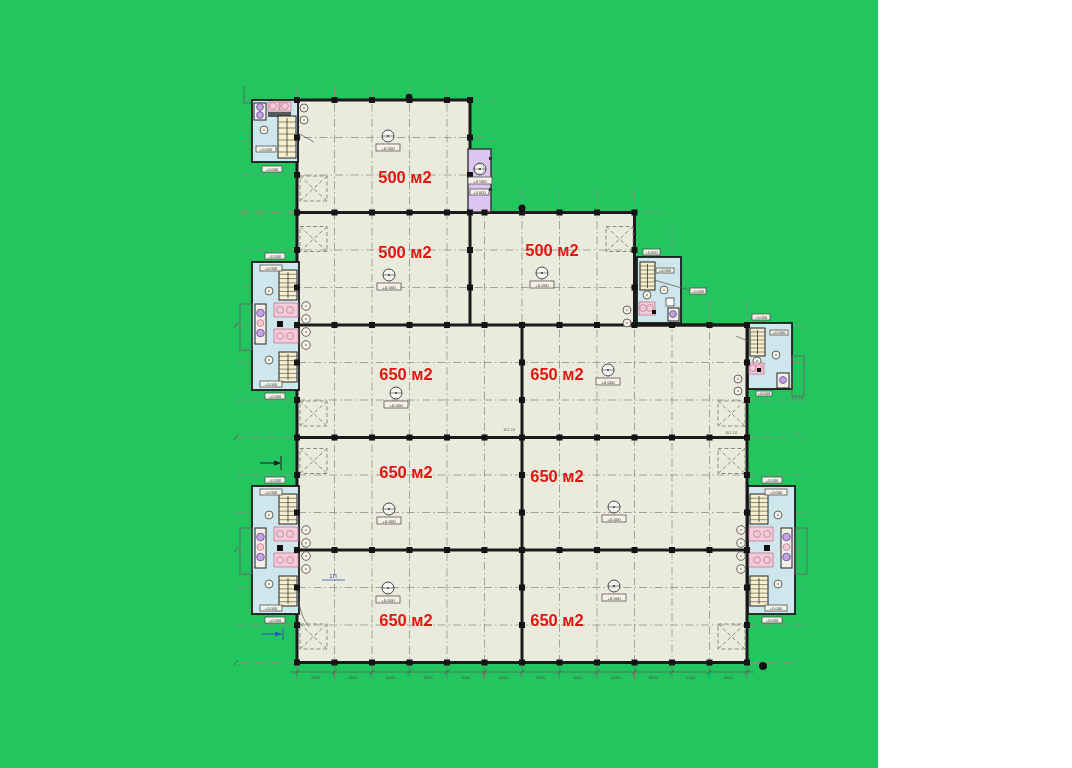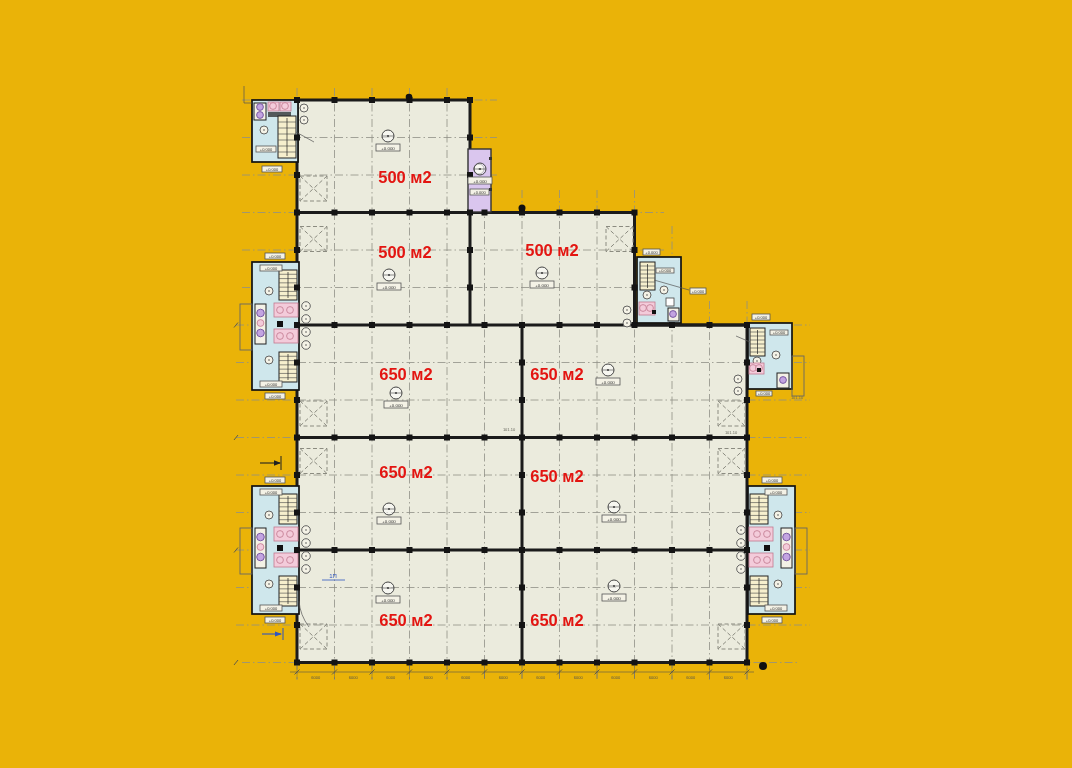--- a/index.html
+++ b/index.html
@@ -1,16 +1,16 @@
 <!DOCTYPE html>
 <html><head>
 <meta charset="utf-8">
 <style>
   html,body{margin:0;padding:0;background:#ffffff;}
-  #stage{position:relative;width:1072px;height:768px;background:#eab308;overflow:hidden;
+  #stage{position:relative;width:878px;height:768px;background:#22c55e;overflow:hidden;
          font-family:"Liberation Sans", sans-serif;}
   svg{position:absolute;left:0;top:0;}
   svg text{font-family:"Liberation Sans", sans-serif;}
   .thin{fill:none;stroke-width:0.8;stroke-dasharray:8 3 1.5 3;}
   .wall{fill:none;stroke-width:3;stroke-linecap:square;}
   .dbox{fill:none;stroke-width:1;stroke-dasharray:4 2.5;}
   .lead{fill:none;stroke:#555;stroke-width:0.7;}
   .boxlab{stroke-width:0.8;}
 </style>
 </head>

